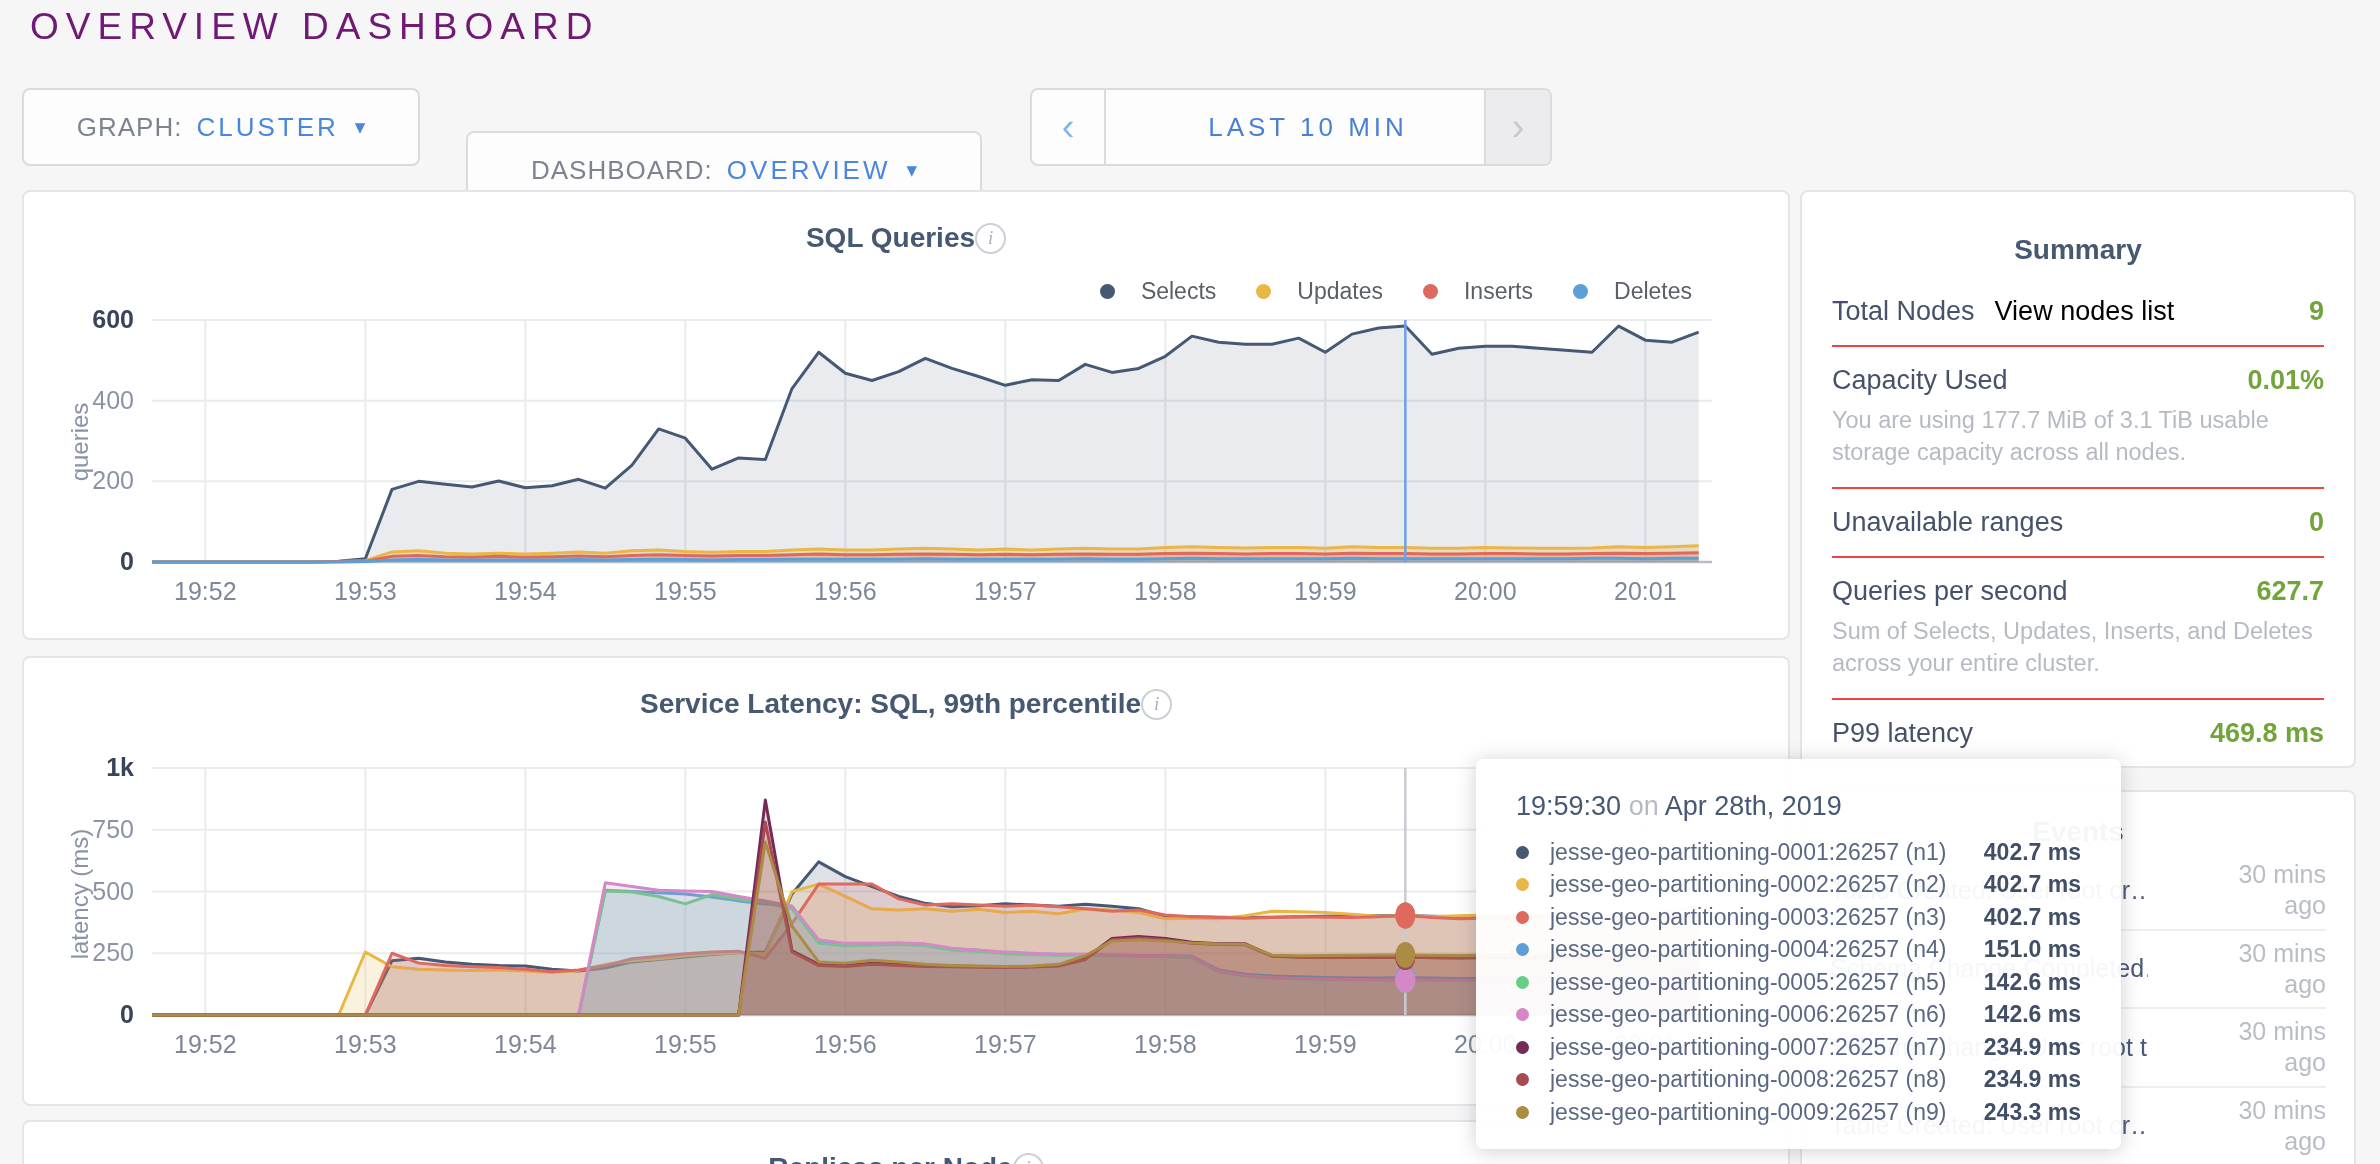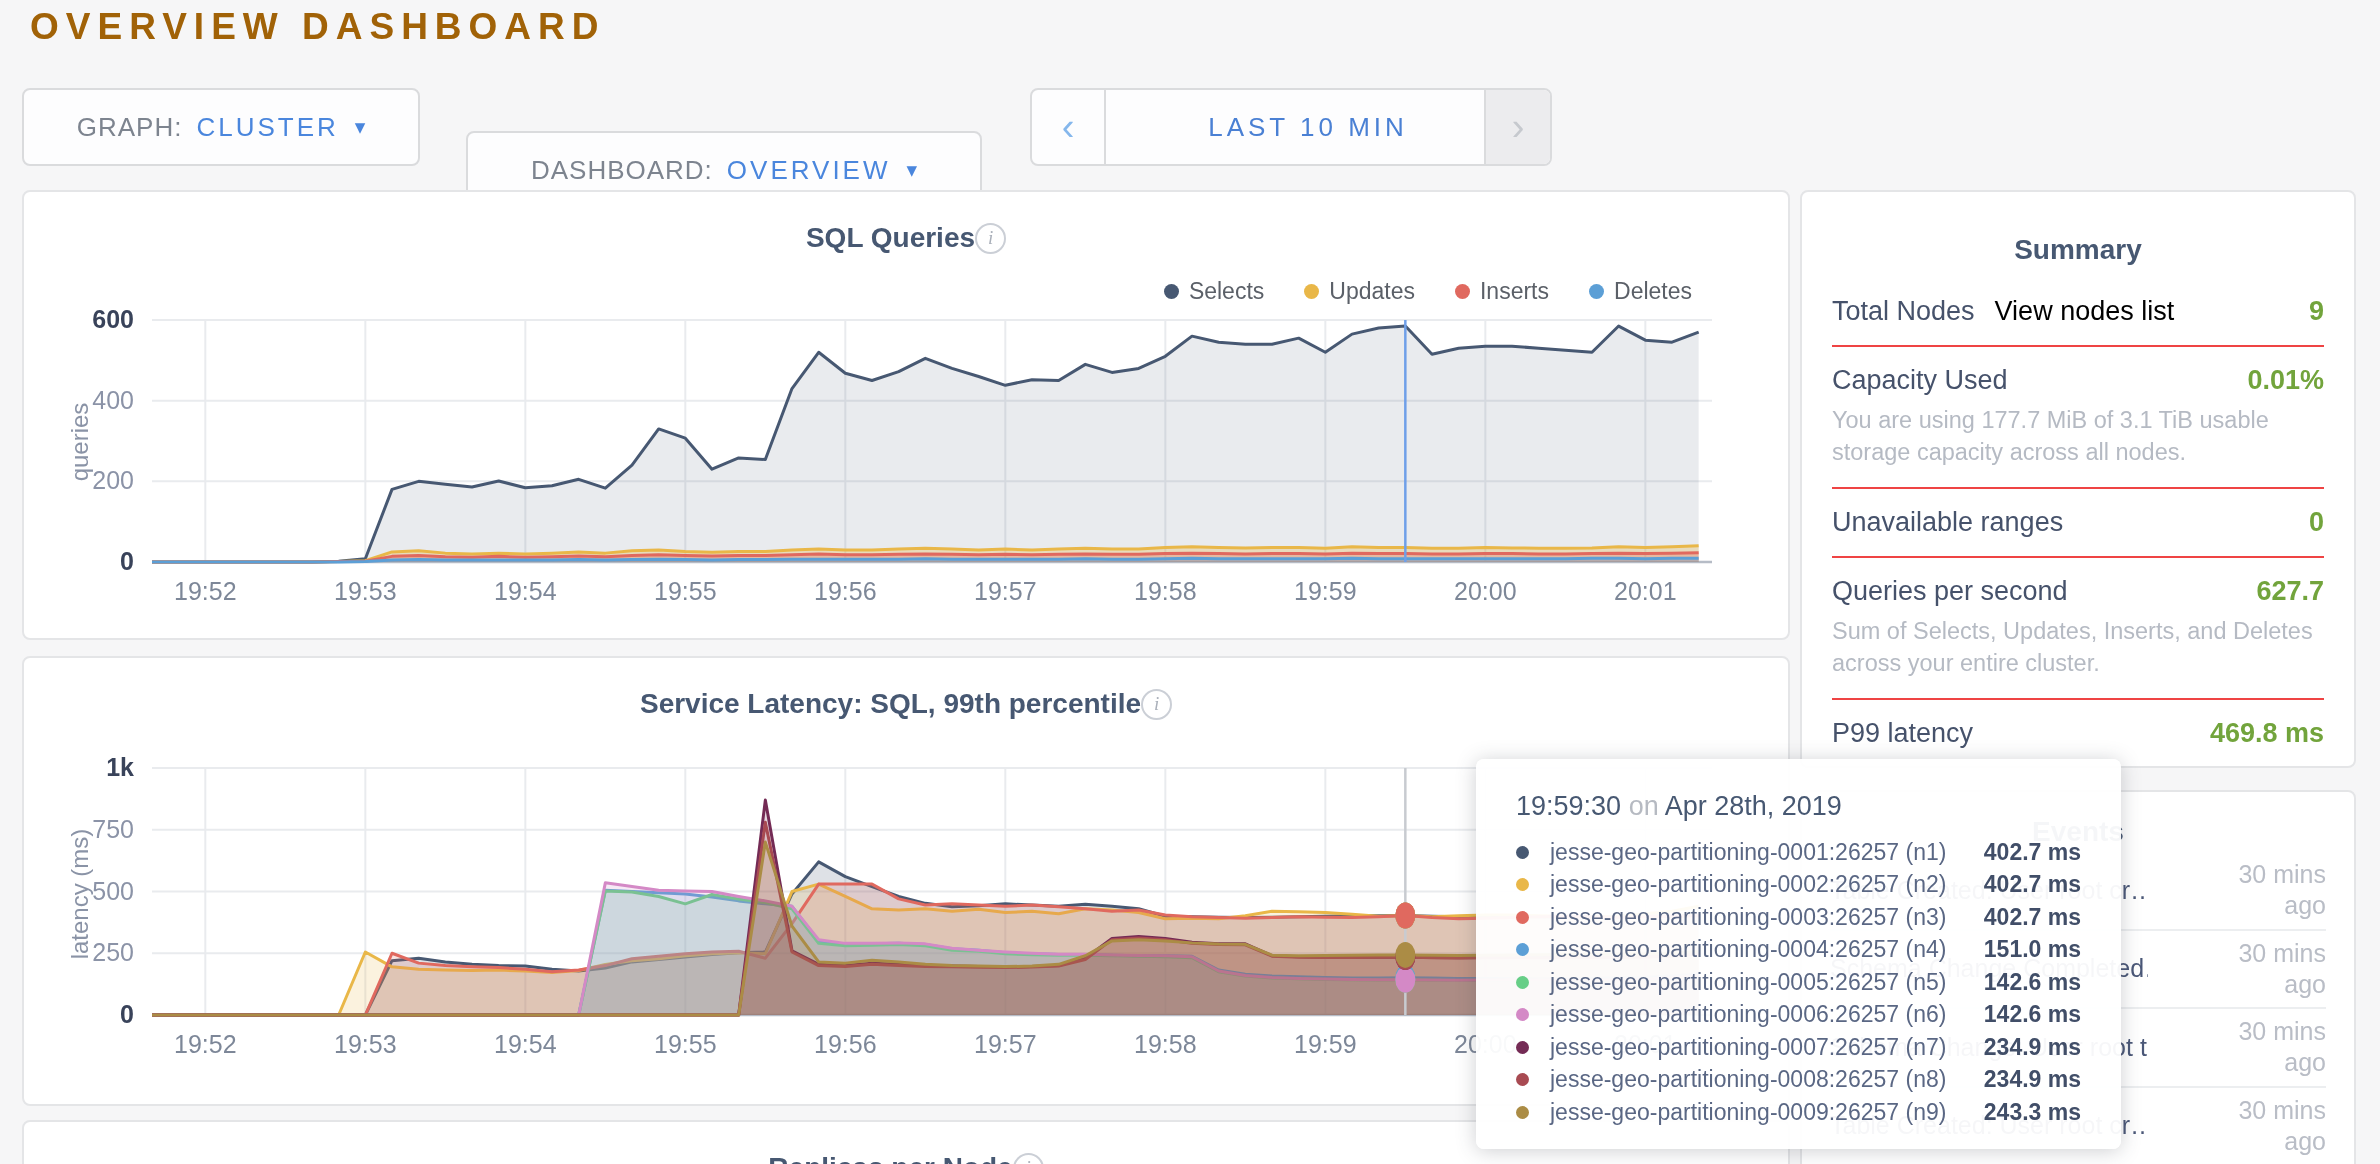--- a/index.html
+++ b/index.html
@@ -1,22 +1,22 @@
 <!DOCTYPE html>
 <html><head>
 <meta charset="utf-8">
 <style>
   * { margin:0; padding:0; box-sizing:border-box; }
   html,body { width:2380px; height:1164px; overflow:hidden; background:#f6f6f7;
               font-family:"Liberation Sans", sans-serif; }
   .page { position:relative; width:2380px; height:1164px; }
 
   
-  .page-title { position:absolute; left:30px; top:6px; font-size:37px; font-weight:700;
-                letter-spacing:7px; color:#a16207; }
+  .page-title { position:absolute; left:30px; top:6px; font-size:37px; font-weight:400;
+                letter-spacing:7px; color:#701a75; }
 
   
   .ctl { position:absolute; top:88px; height:78px; background:#fdfdfe;
          border:2px solid #dadbdd; border-radius:8px; display:flex;
          align-items:center; justify-content:center; }
   .ctl-label { font-size:26px; color:#7d848f; letter-spacing:1px; }
   .ctl-value { font-size:26px; color:#4a86dd; letter-spacing:3px; margin-left:14px; font-weight:500;}
   .caret { color:#4a86dd; font-size:21px; margin-left:16px; }
   #ctl-graph { left:22px; width:398px; }
   #ctl-dashboard { left:466px; width:516px;margin-top:43px; }
@@ -40,21 +40,21 @@
   .panel-title { font-size:28px; font-weight:700; color:#475872; }
   .info-icon { width:31px; height:31px; border-radius:50%; border:2.5px solid #cbcfd6;
                color:#aab0ba; font-size:19px; font-style:italic; font-family:"Liberation Serif",serif;
                display:flex; align-items:center; justify-content:center; }
 
   .chart-svg { position:absolute; left:0; top:0; }
   .ylab { position:absolute; font-size:24px; color:#8a93a6; transform:translate(-50%,-50%) rotate(-90deg); white-space:nowrap; }
 
   
   .legend { position:absolute; right:96px; top:86px; display:flex; gap:40px; }
-  .legend-item { display:flex; align-items:center; gap:10px; }
+  .legend-item { display:flex; align-items:center; gap:26px; }
   .legend-dot { width:15px; height:15px; border-radius:50%; }
   .legend-label { font-size:23px; color:#5b6068; }
 
   
   #panel-summary { padding:16px 30px; }
   .summary-title { text-align:center; font-size:28px; font-weight:700; color:#475872;
                    margin:26px 0 12px; }
   .sum-item { border-bottom:2px solid #ef4444; padding:18px 0; }
   .sum-item:last-child { border-bottom:none; }
   .sum-row { display:flex; align-items:baseline; font-size:27px; color:#46526b; }

